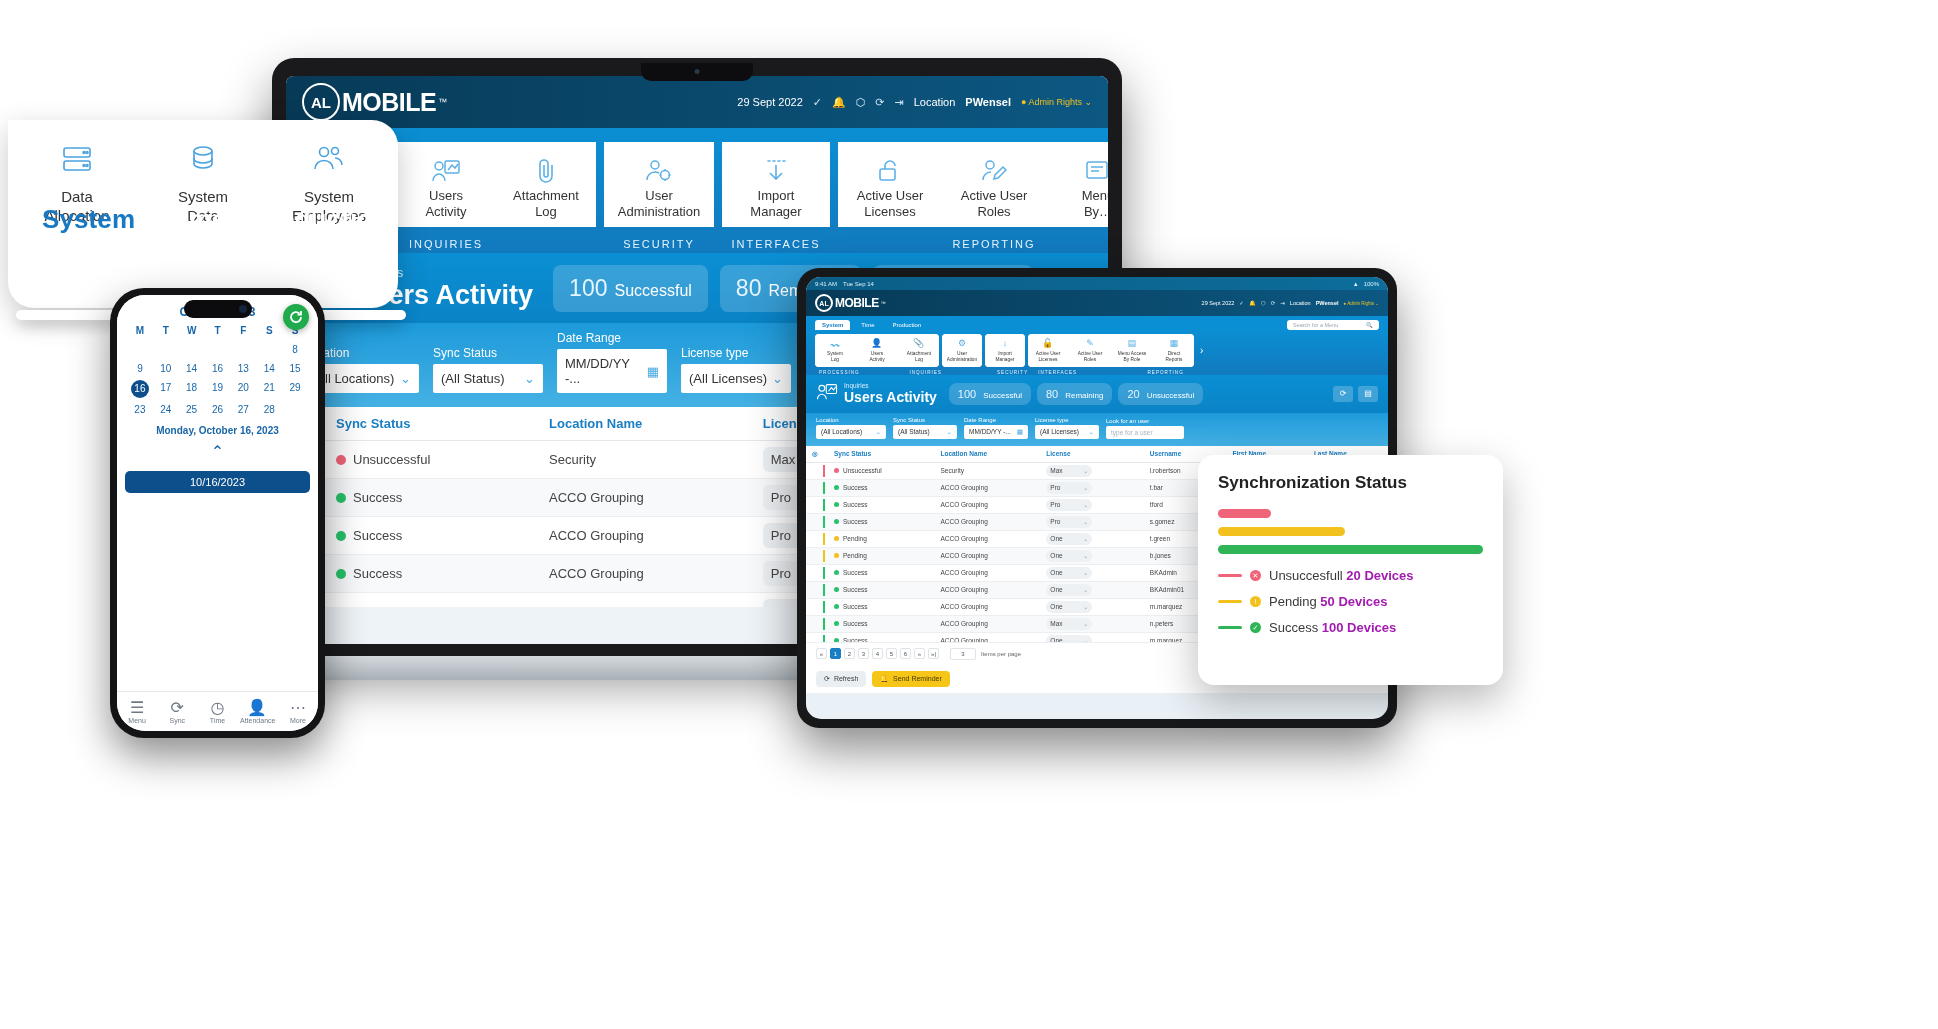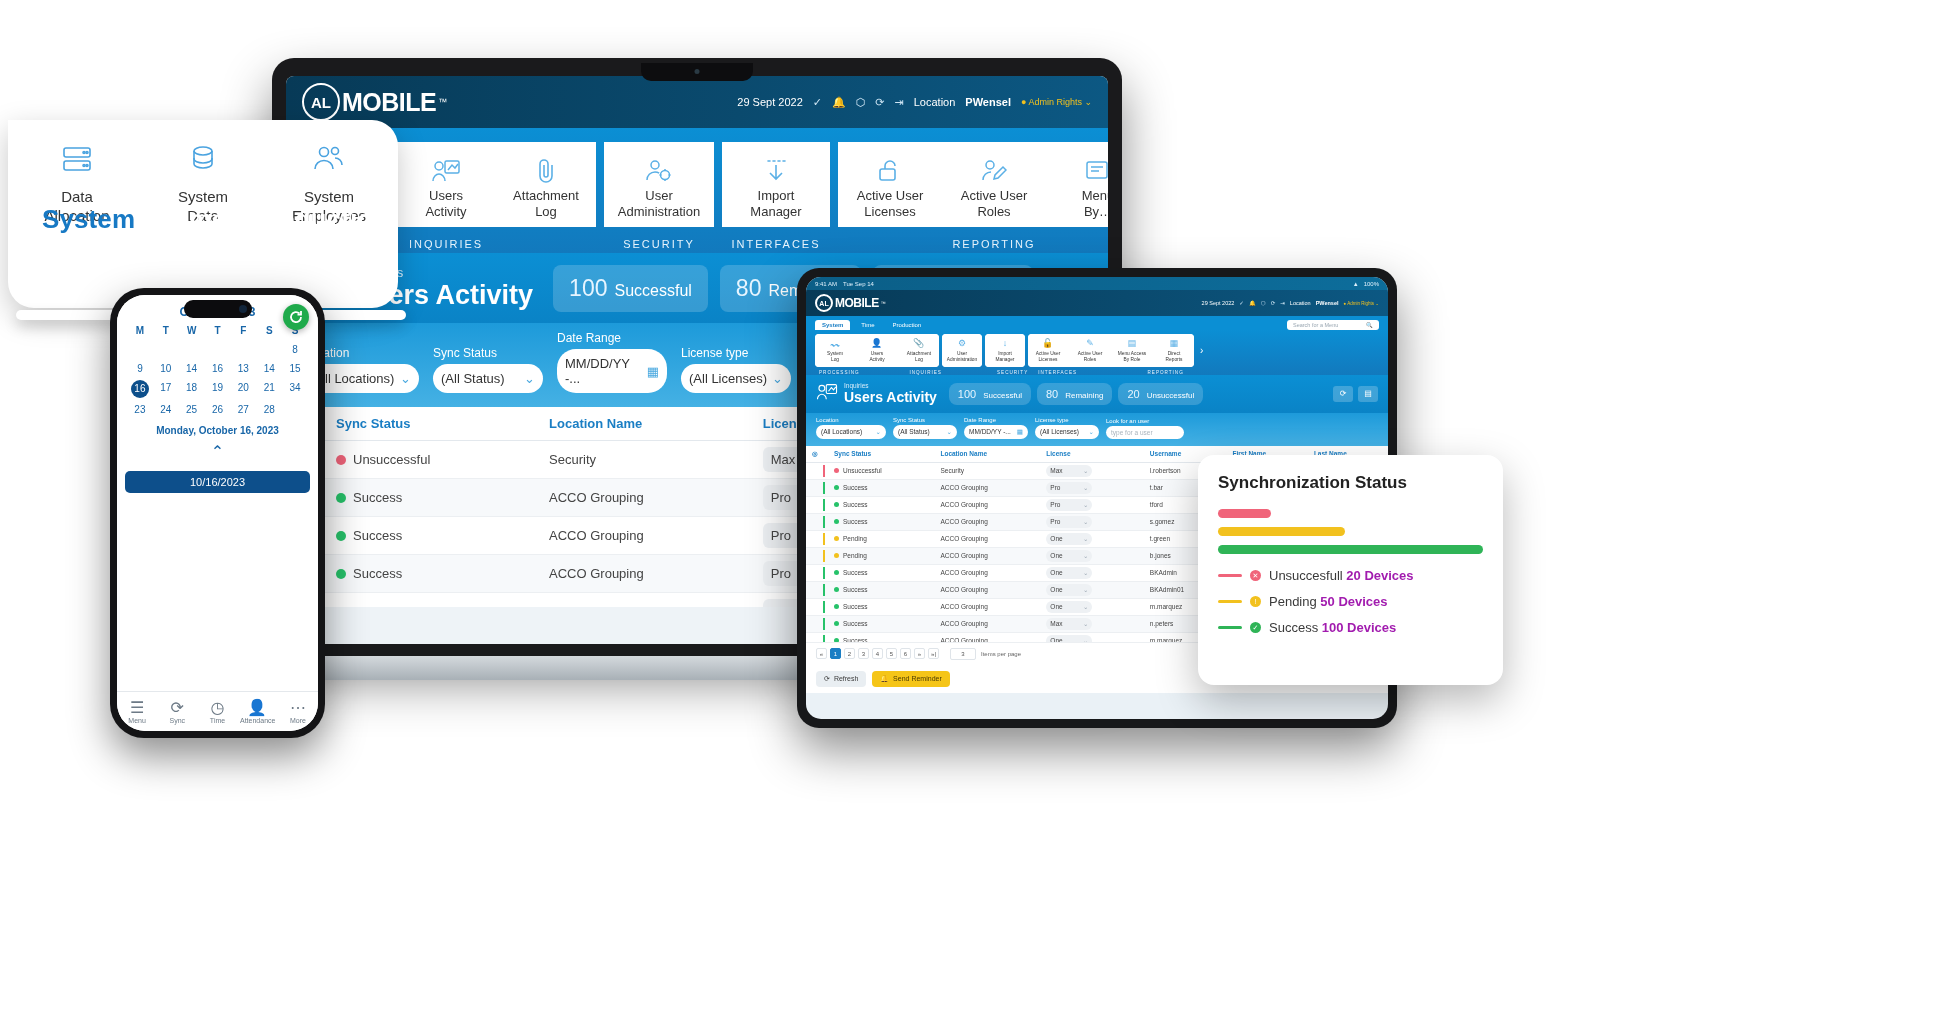--- a/index.html
+++ b/index.html
@@ -65,21 +65,21 @@
   .rgroup-name { text-align:center; color:#e7f4fd; letter-spacing:2px; }
 
   .pagehead { background:linear-gradient(180deg,#0b8fd4,#0a83c6); display:flex; align-items:center; padding:0 18px; }
   .pagehead .ptitle small { display:block; color:#d6ecfa; }
   .pagehead .ptitle b { display:block; color:#fff; }
   .stat { background:rgba(255,255,255,.18); border-radius:8px; color:#fff; display:flex; align-items:baseline; gap:7px; }
   .stat .num { color:#e7f5ff; }
 
   .filters { background:linear-gradient(180deg,#1d9ada,#45b1e4); padding:8px 18px 14px; display:flex; gap:14px; align-items:flex-end; }
   .fgroup .flbl { color:#fff; }
-  .fctl { background:#fff; border-radius:19px; display:flex; align-items:center; justify-content:space-between; color:#333; }
+  .fctl { background:#fff; border-radius:2px; display:flex; align-items:center; justify-content:space-between; color:#333; }
   .fctl .chev { color:#4aa9e0; }
   .fctl.ph { color:#a9b4bd; }
 
   table.grid { width:100%; border-collapse:collapse; background:#fff; }
   table.grid th { color:#1a7ec4; text-align:left; font-weight:bold; border-bottom:1px solid #e3e8ed; background:#fff; }
   table.grid td { color:#444; border-bottom:1px solid #eceff2; background:#fff; }
   table.grid tr.alt td { background:#f7f9fb; }
   .statuscell { display:flex; align-items:center; gap:7px; }
   .dot { border-radius:50%; display:inline-block; }
   .pill { background:#eef1f4; border-radius:6px; display:flex; align-items:center; justify-content:space-between; color:#444; }
@@ -910,21 +910,21 @@
               <div class="cal-day">16</div>
               <div class="cal-day">13</div>
               <div class="cal-day">14</div>
               <div class="cal-day">15</div>
               <div class="cal-day sel">16</div>
               <div class="cal-day">17</div>
               <div class="cal-day">18</div>
               <div class="cal-day">19</div>
               <div class="cal-day">20</div>
               <div class="cal-day">21</div>
-              <div class="cal-day">34</div>
+              <div class="cal-day">29</div>
               <div class="cal-day">23</div>
               <div class="cal-day">24</div>
               <div class="cal-day">25</div>
               <div class="cal-day">26</div>
               <div class="cal-day">27</div>
               <div class="cal-day">28</div>
               <div class="cal-day empty">·</div>
             </div>
           <div class="cal-sel-line">Monday, October 16, 2023</div>
           <div class="cal-chevron">⌃</div>

